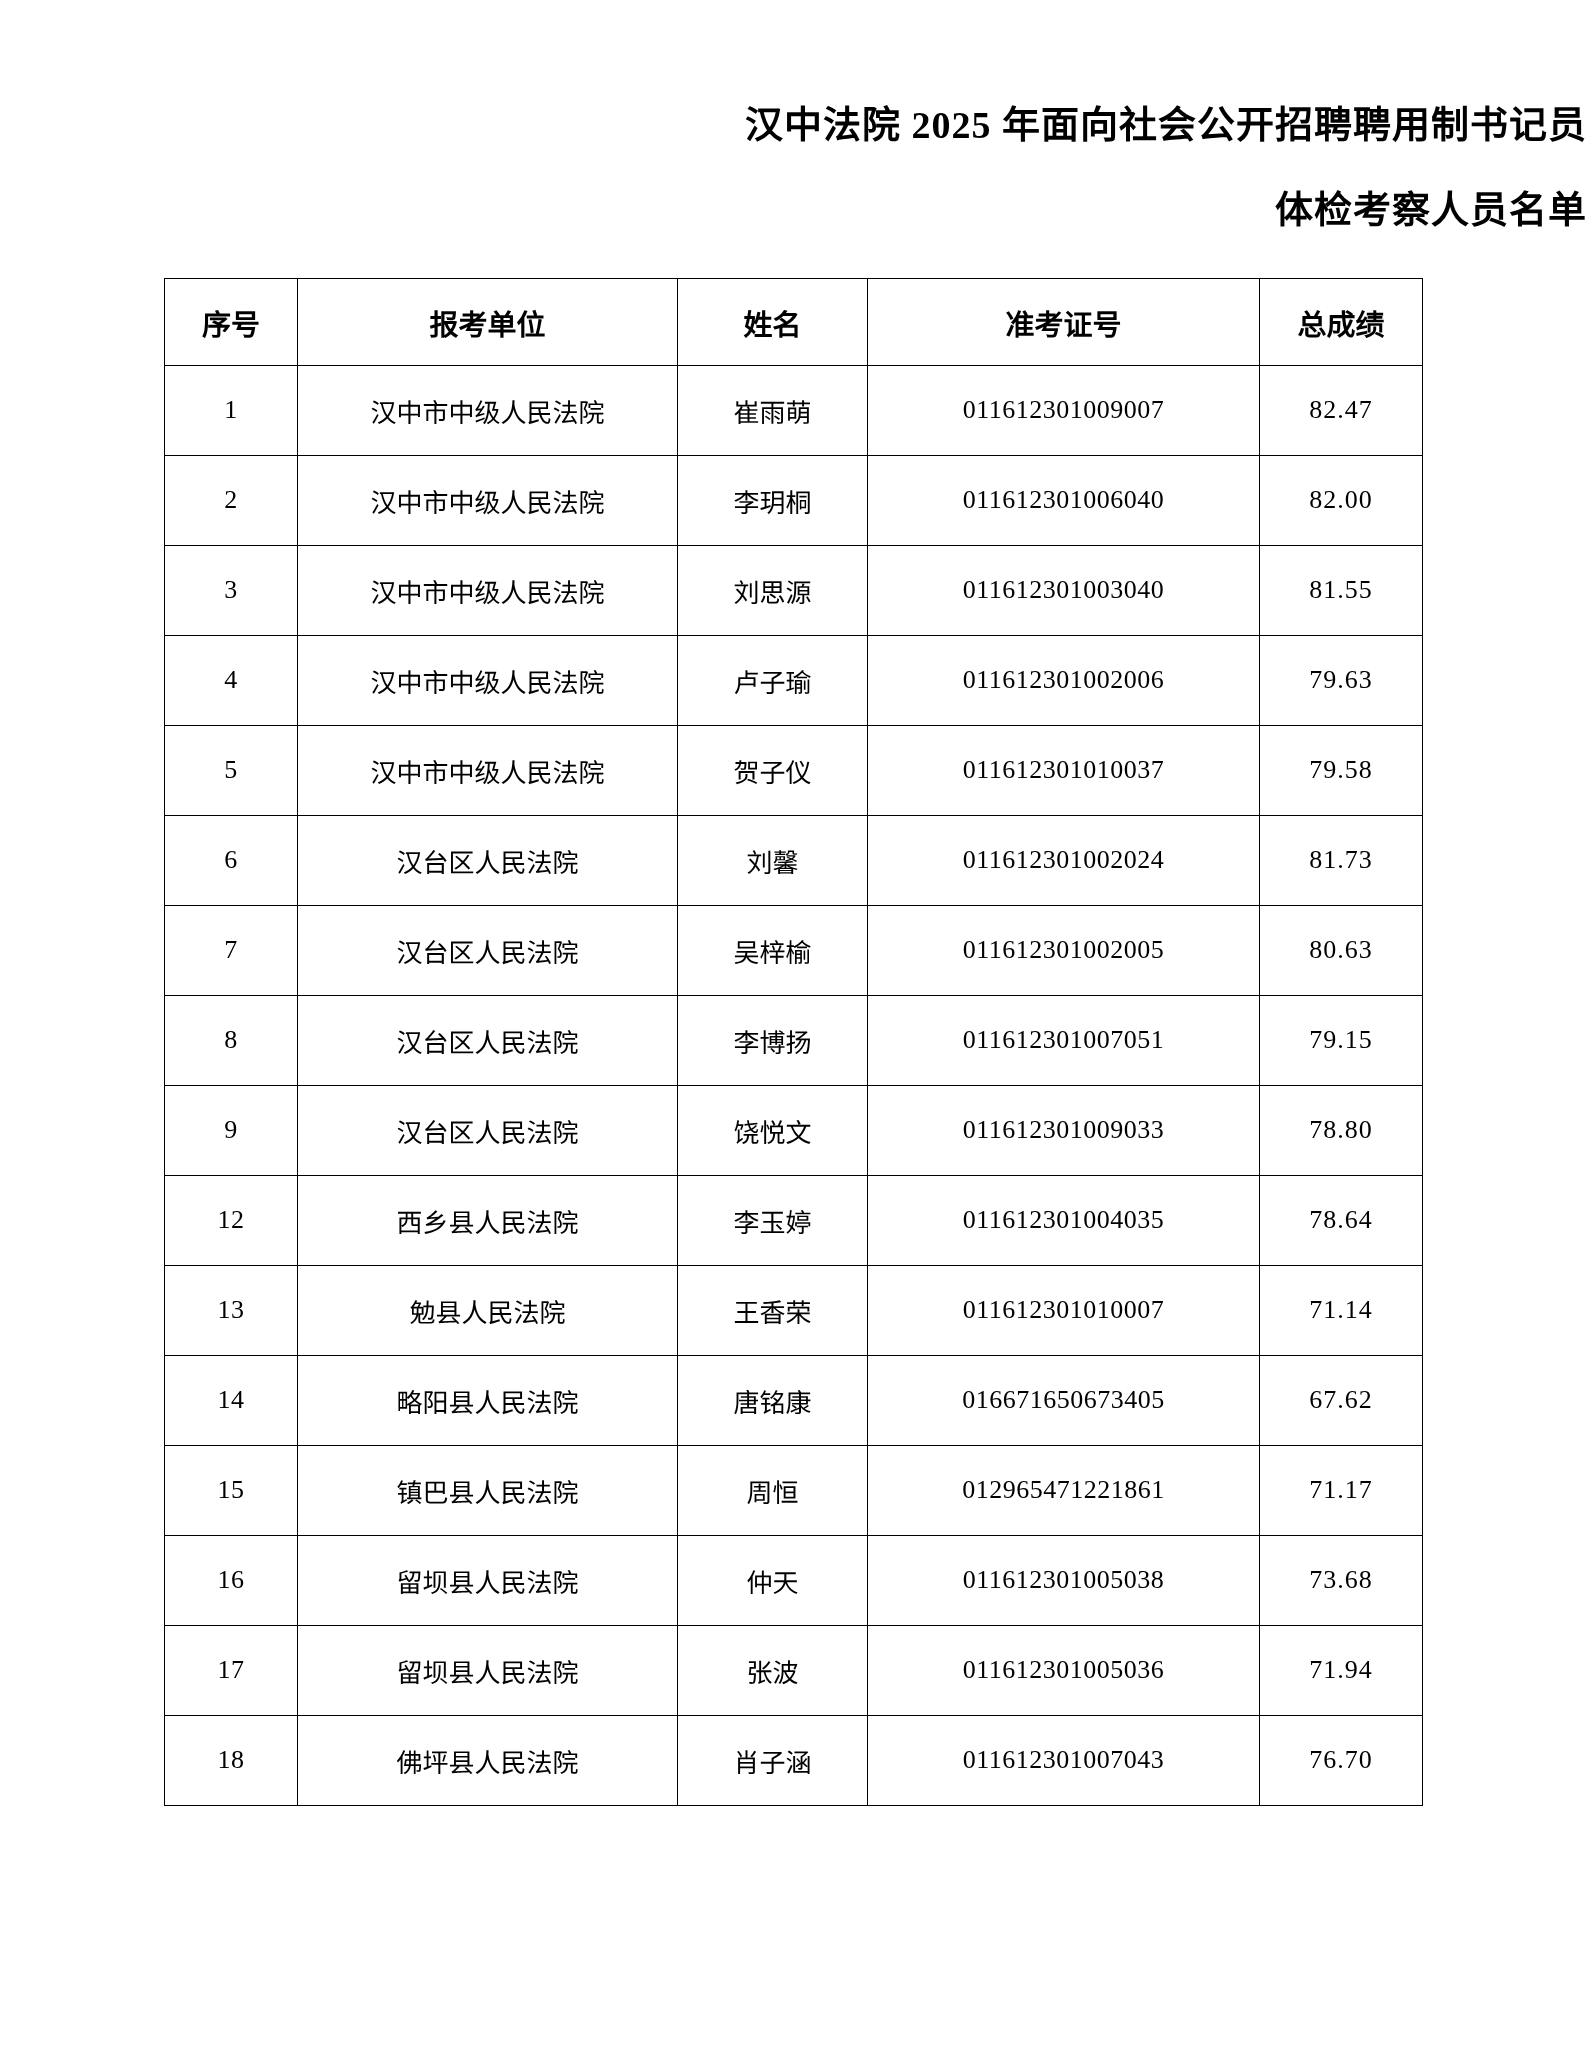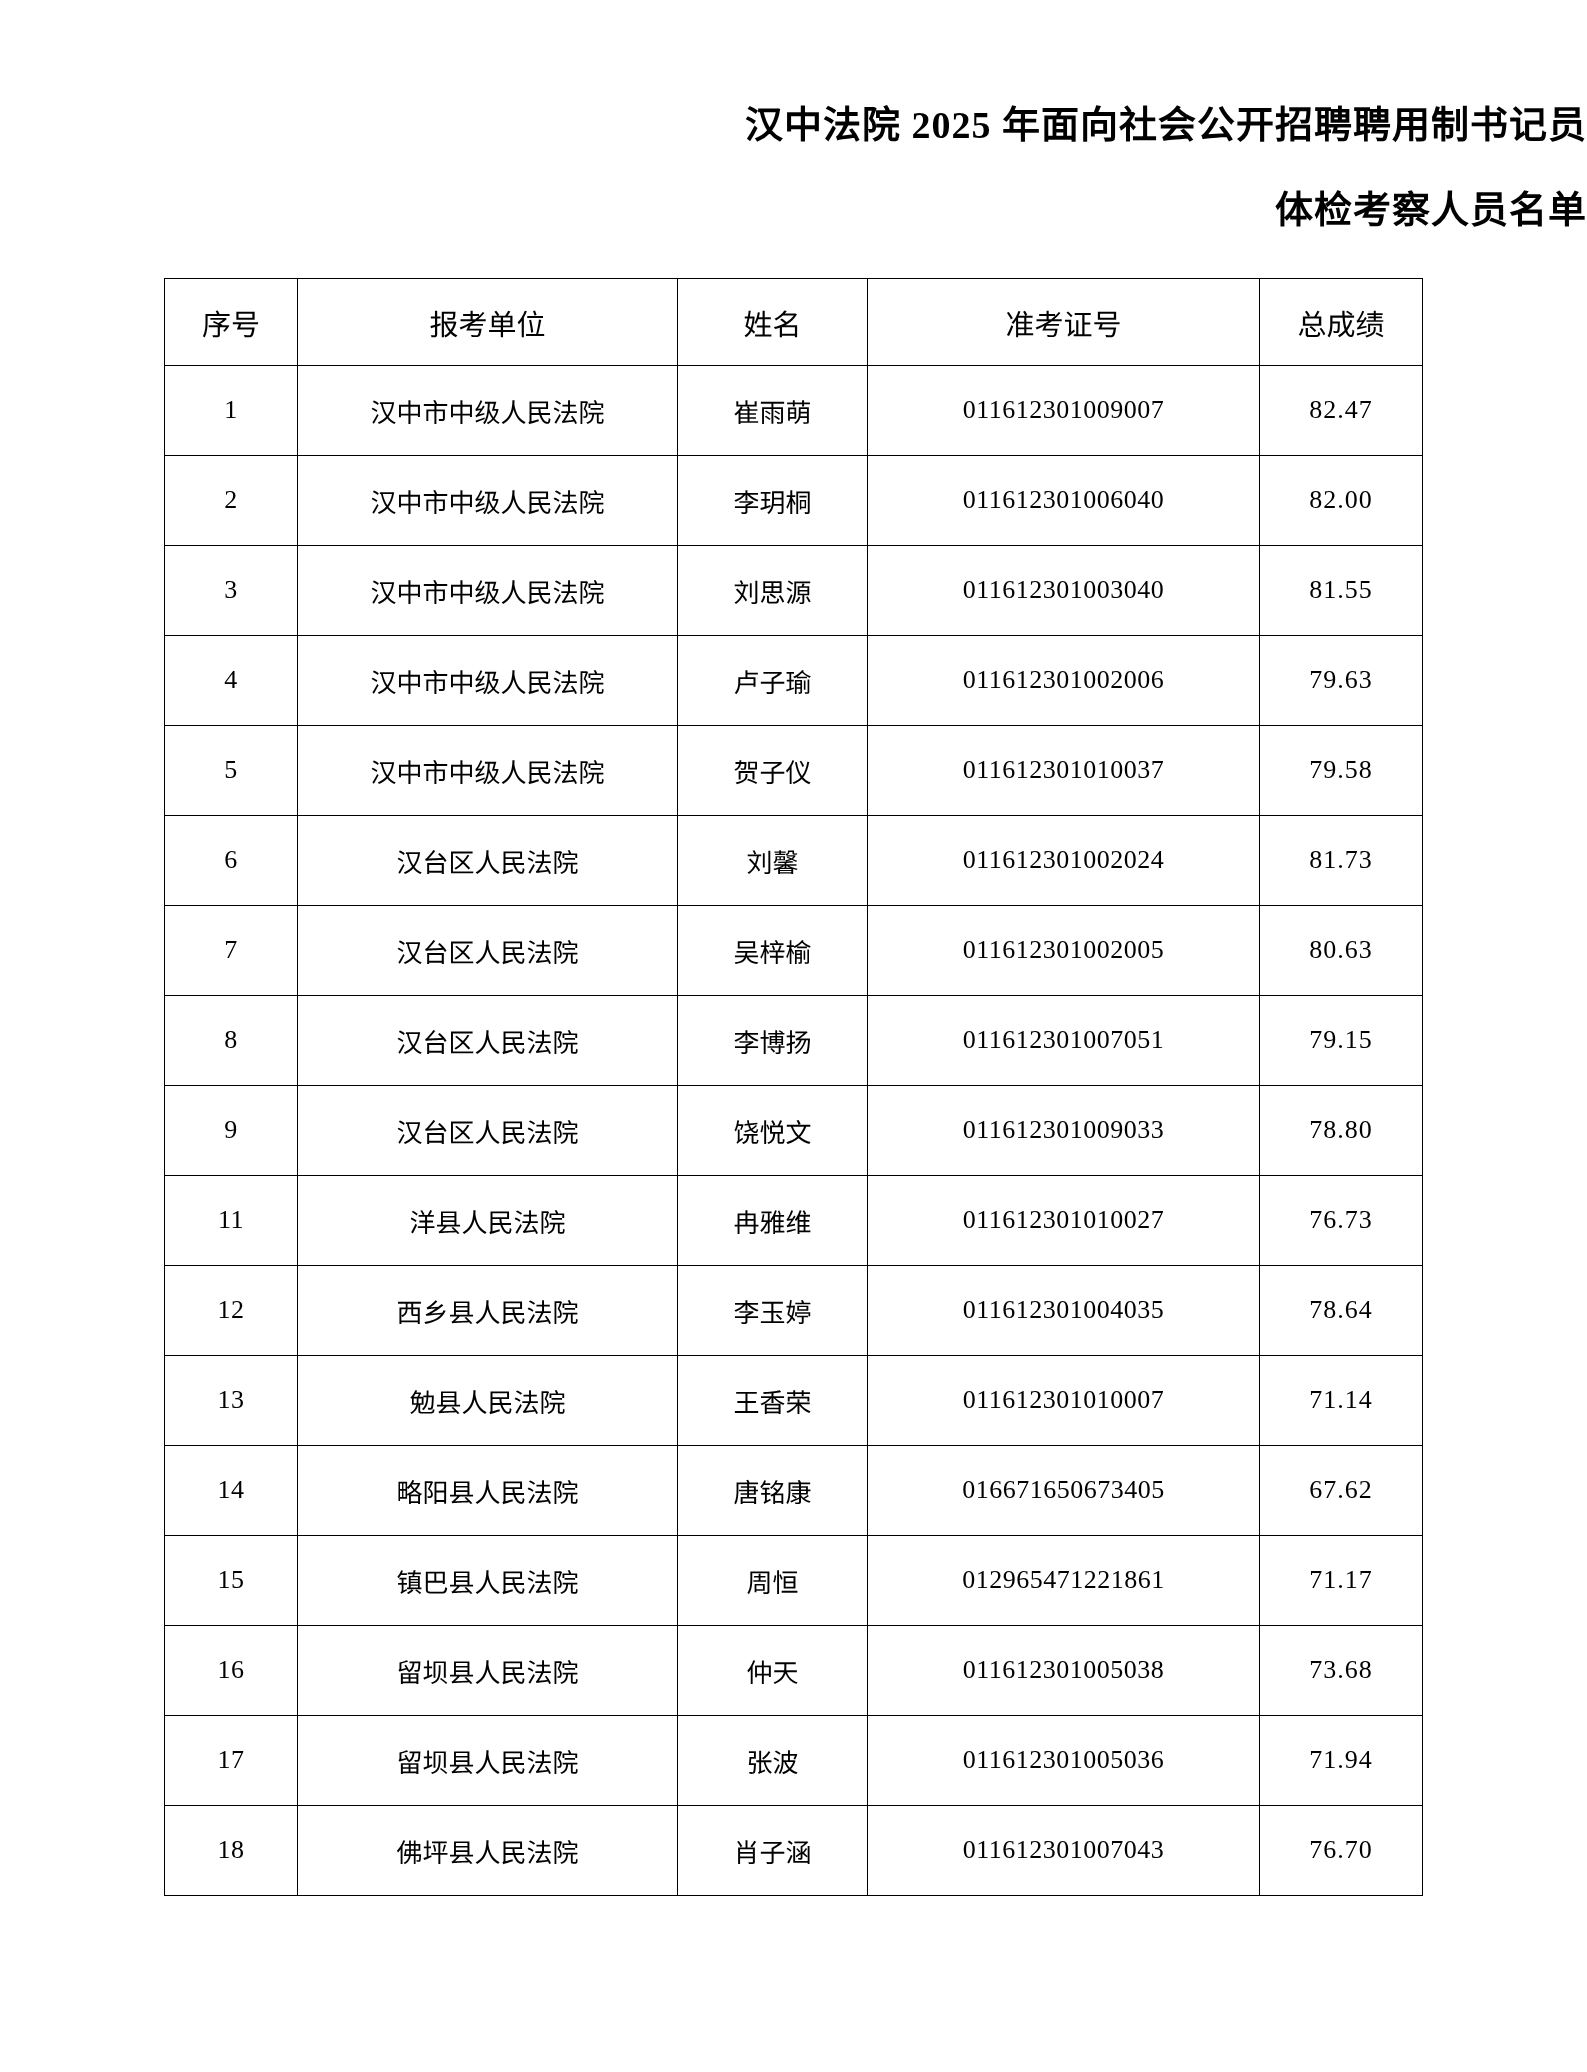--- a/index.html
+++ b/index.html
@@ -43,21 +43,21 @@
   table.roster td, table.roster th {
     border: 1.5px solid #000000;
     text-align: center;
     vertical-align: middle;
     font-size: 26px;
     padding: 0;
     height: 89px;
     font-weight: normal;
   }
   table.roster thead th {
-    font-weight: normal;
+    font-weight: bold;
     font-size: 29px;
     height: 86px;
     margin-top: 8px;
   }
   col.c-index { width: 133px; }
   col.c-unit  { width: 380px; }
   col.c-name  { width: 190px; }
   col.c-ticket{ width: 392px; }
   col.c-score { width: 163px; }
   .num {
@@ -152,27 +152,20 @@
           <td class="score">79.15</td>
         </tr>
         <tr>
           <td class="num">9</td>
           <td class="unit">汉台区人民法院</td>
           <td class="name">饶悦文</td>
           <td class="num">011612301009033</td>
           <td class="score">78.80</td>
         </tr>
         <tr>
-          <td class="num">11</td>
-          <td class="unit">洋县人民法院</td>
-          <td class="name">冉雅维</td>
-          <td class="num">011612301010027</td>
-          <td class="score">76.73</td>
-        </tr>
-        <tr>
           <td class="num">12</td>
           <td class="unit">西乡县人民法院</td>
           <td class="name">李玉婷</td>
           <td class="num">011612301004035</td>
           <td class="score">78.64</td>
         </tr>
         <tr>
           <td class="num">13</td>
           <td class="unit">勉县人民法院</td>
           <td class="name">王香荣</td>

